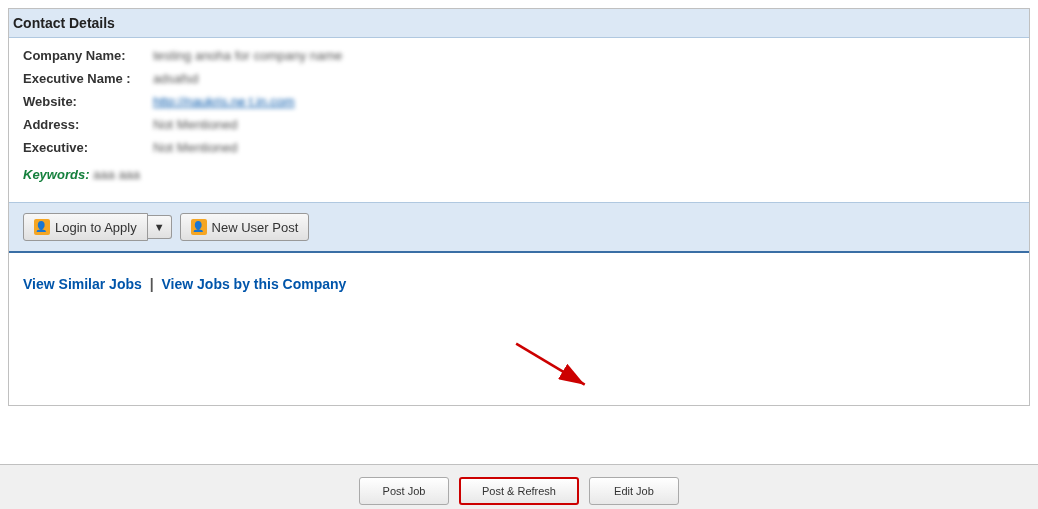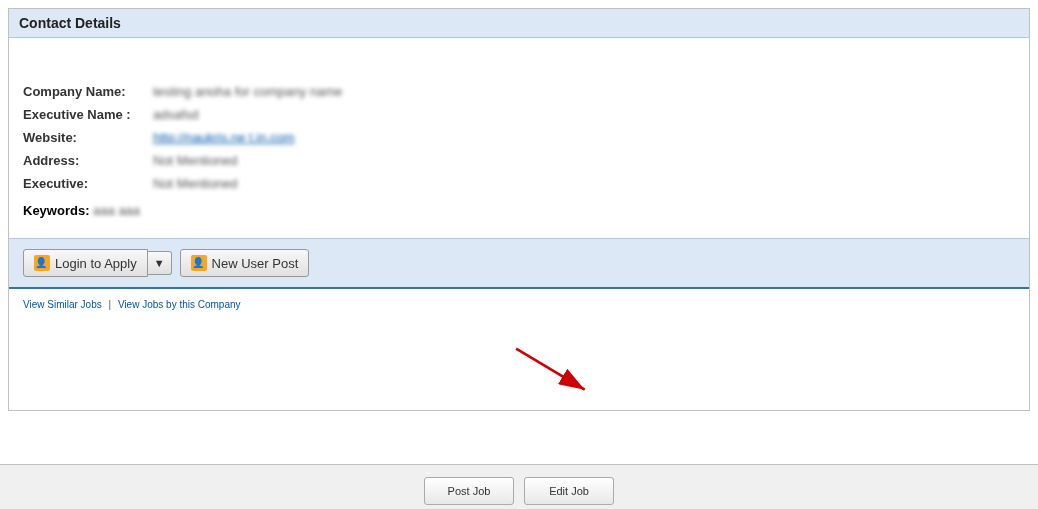--- a/index.html
+++ b/index.html
@@ -14,29 +14,28 @@
 
     .contact-details-section {
       border: 1px solid #c0c0c0;
       margin: 8px;
       background: #fff;
     }
 
     .section-header {
       background: #dce8f5;
       border-bottom: 1px solid #b0c8e0;
-      padding: 6px 10px;
+      padding: 6px 4px;
       font-weight: bold;
       font-size: 14px;
       color: #222;
     }
 
     .contact-body {
       padding: 10px 14px;
-      margin-top: 36px;
     }
 
     .contact-row {
       display: flex;
       align-items: baseline;
       margin-bottom: 8px;
     }
 
     .contact-label {
       min-width: 130px;
@@ -59,21 +58,22 @@
     .keywords-row {
       margin-top: 6px;
       margin-bottom: 6px;
       font-size: 13px;
       color: #555;
       padding: 4px 0;
     }
 
     .keywords-label {
       font-weight: bold;
-      color: #000000;
+      color: #15803d;
+      font-style: italic;
     }
 
     .apply-bar {
       background: #dce8f5;
       border-top: 1px solid #b0c8e0;
       border-bottom: 2px solid #3a6ea5;
       padding: 10px 14px;
       display: flex;
       align-items: center;
       gap: 0;
@@ -111,22 +111,23 @@
       border-radius: 3px;
       padding: 5px 10px;
       cursor: pointer;
       font-size: 13px;
       color: #333;
       gap: 5px;
       margin-left: 8px;
     }
 
     .links-row {
-      padding: 10px 14px;
-      font-size: 10px;
+      padding: 23px 14px;
+      font-size: 14px;
+      font-weight: bold;
     }
 
     .links-row a {
       color: #0055aa;
       text-decoration: none;
       cursor: pointer;
     }
 
     .links-row .separator {
       margin: 0 4px;
@@ -272,16 +273,17 @@
           </marker>
         </defs>
         <line x1="10" y1="10" x2="90" y2="58" stroke="#cc0000" stroke-width="3" marker-end="url(#arrowhead)"></line>
       </svg>
     </div>
 
   </div>
 
   <div class="footer-bar">
     <button class="footer-btn">Post Job</button>
+    <button class="footer-btn highlighted">Post &amp; Refresh</button>
     <button class="footer-btn">Edit Job</button>
   </div>
 
 </div>
 
 </body></html>

